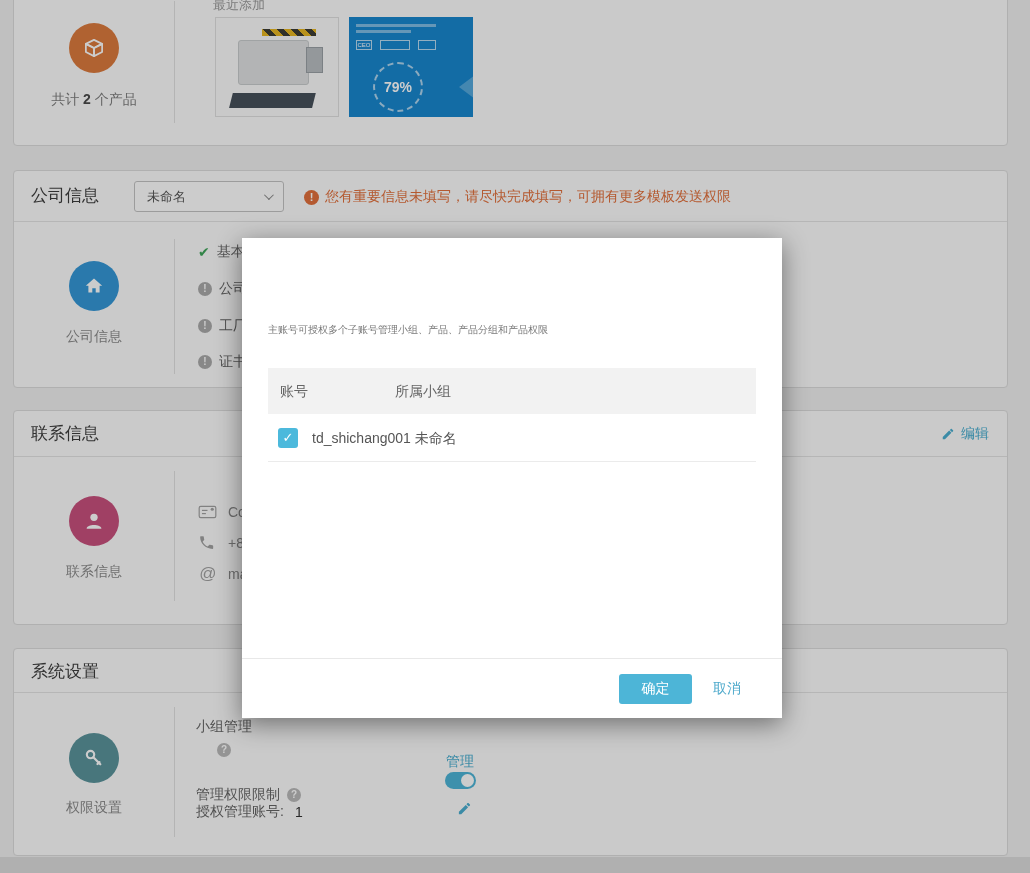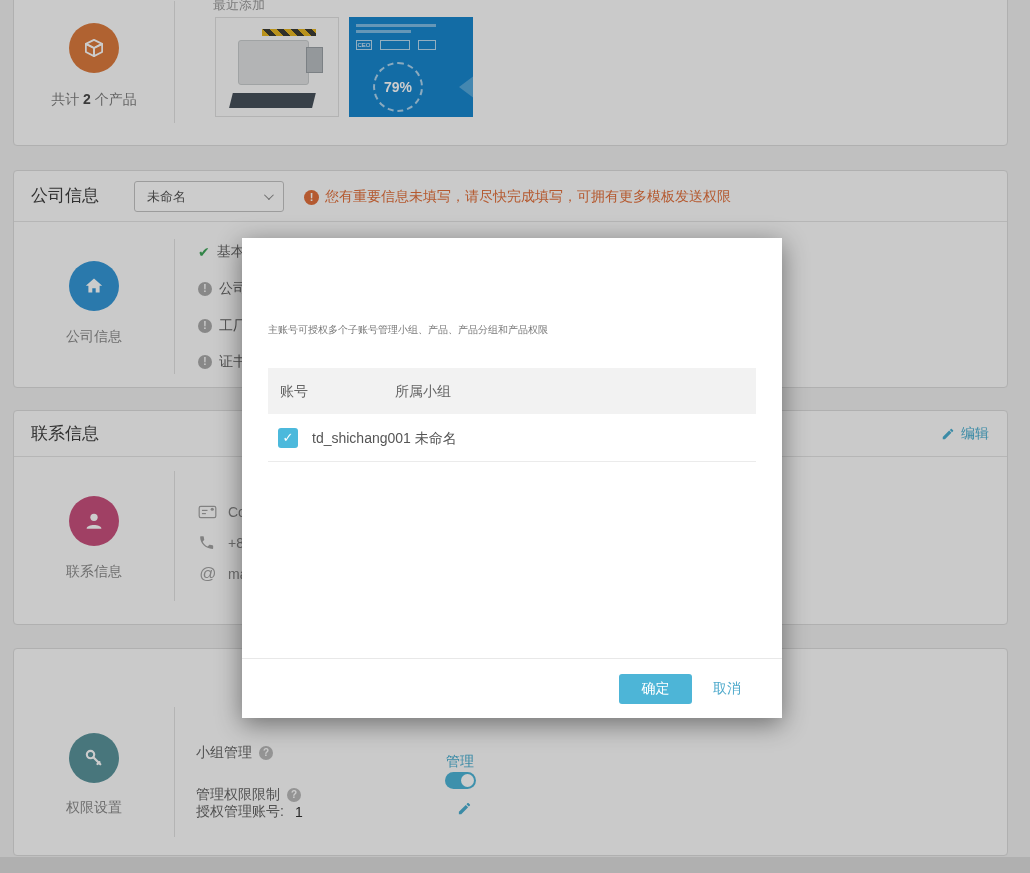--- a/index.html
+++ b/index.html
@@ -262,31 +262,34 @@
       </span>
       <span>+86</span>
     </div>
     <div class="contact-item" style="top:153px;">
       <span class="ci at-glyph">@</span>
       <span>mar</span>
     </div>
   </div>
 
   <div class="card" id="card-system">
+    <div class="card-header">
+      <div class="card-title">系统设置</div>
+    </div>
     <div class="icon-col-circle" id="system-circle">
       <svg width="26" height="26" viewBox="0 0 24 24" fill="none" stroke="#fff" stroke-width="2" stroke-linecap="round">
         <circle cx="8.8" cy="8.8" r="3.4"></circle>
         <line x1="11.4" y1="11.4" x2="17.8" y2="17.8"></line>
         <line x1="15.2" y1="17.6" x2="17" y2="15.8"></line>
       </svg>
     </div>
     <div class="icon-col-label" id="system-label">权限设置</div>
     <div class="v-divider"></div>
 
-    <div class="sys-row" style="top:95px;">
+    <div class="sys-row" style="top:69px;flex-direction:column;">
       <span>小组管理</span>
       <span class="q-ic">?</span>
     </div>
     <div class="sys-action" style="top:104px;">管理</div>
 
     <div class="sys-row" style="top:123px;margin-top:14px;">
       <span>管理权限限制</span>
       <span class="q-ic">?</span>
     </div>
     <div class="toggle" style="top:123px;">

